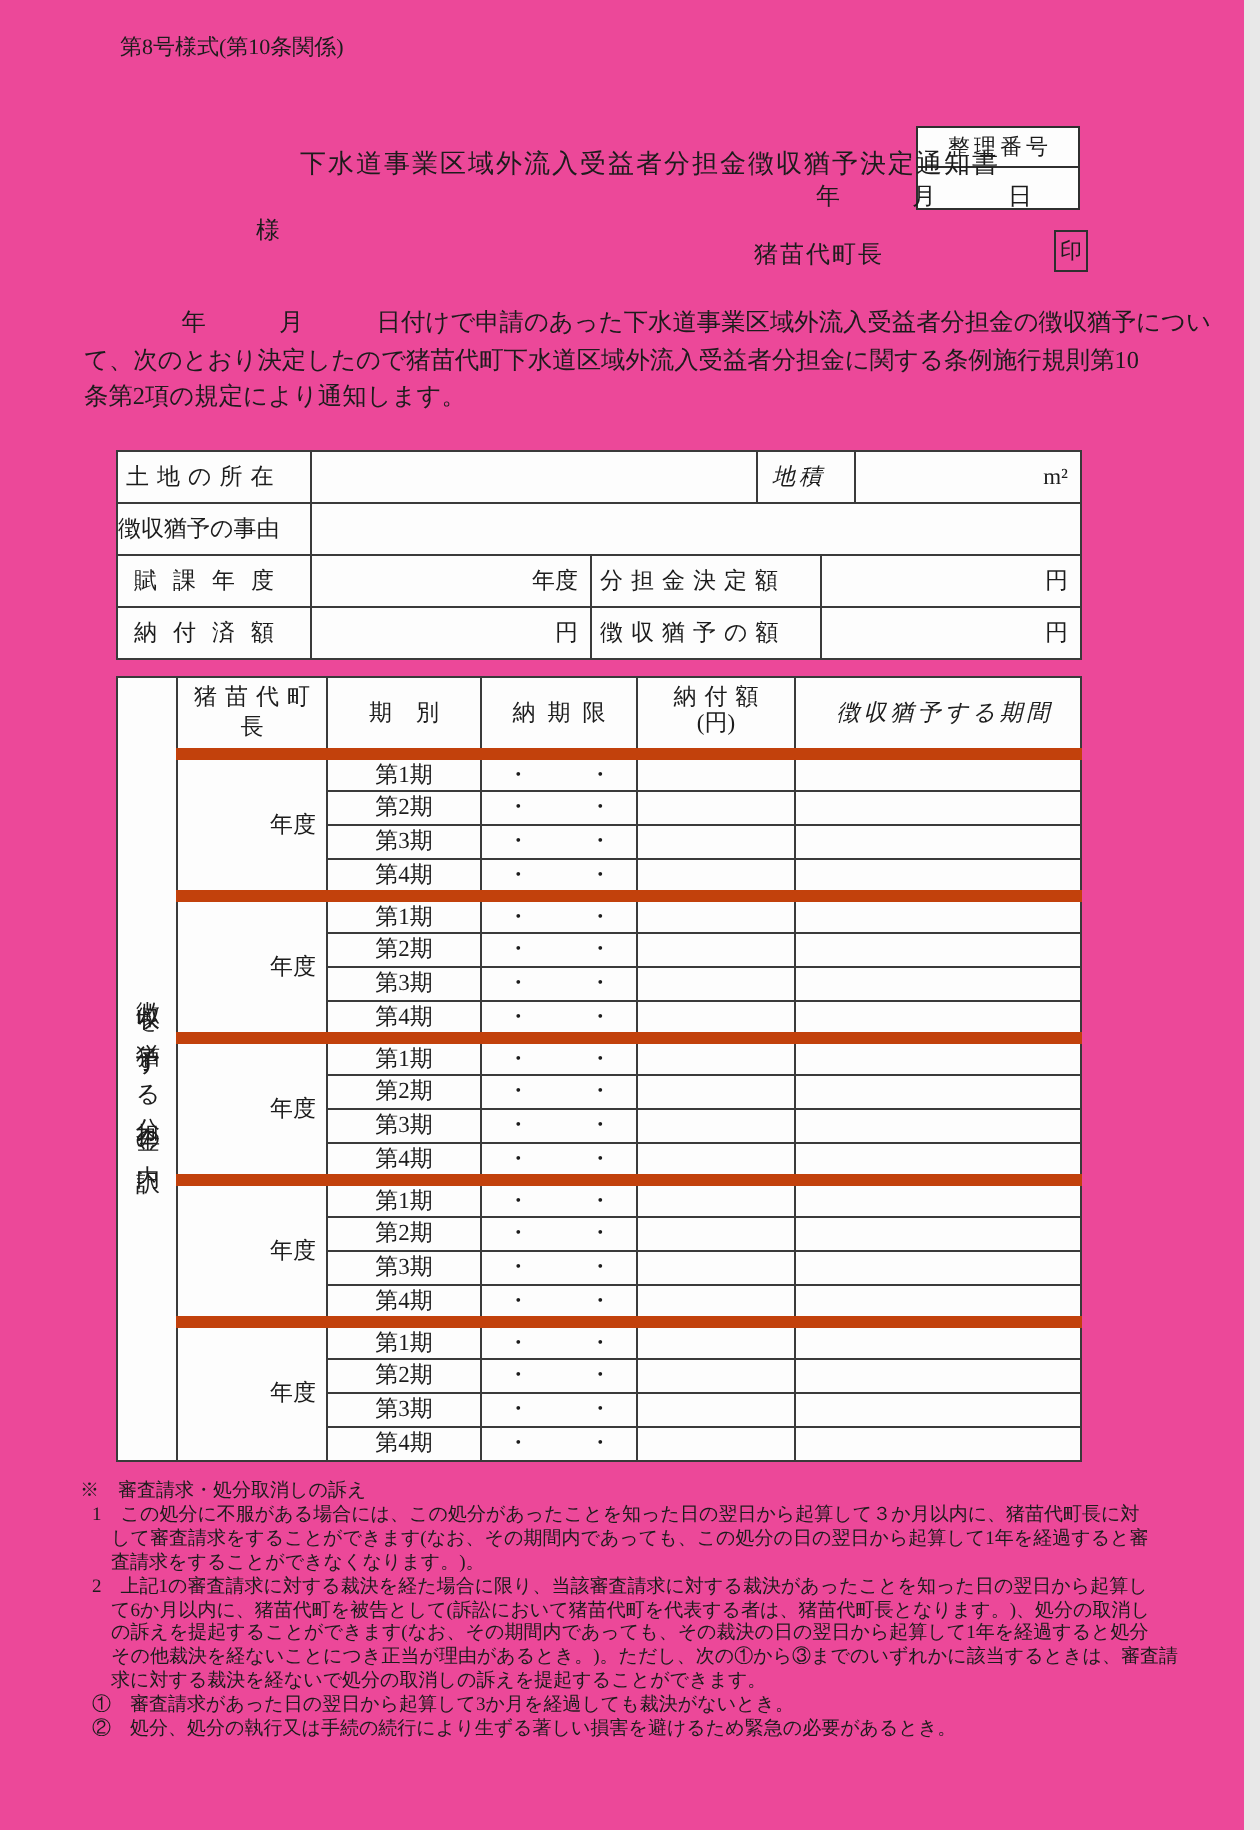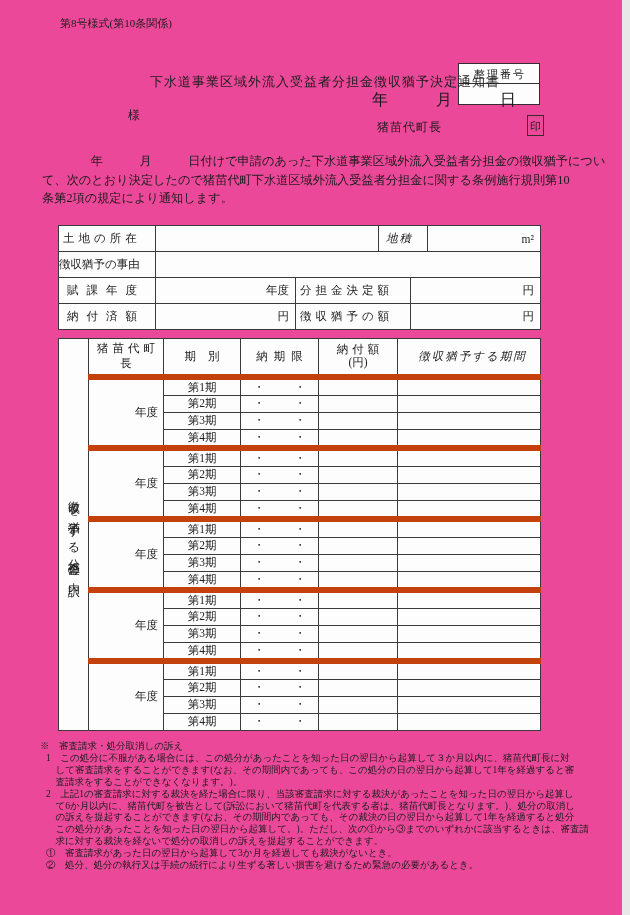--- a/index.html
+++ b/index.html
@@ -17,21 +17,21 @@
   .pre { white-space:pre; }
 
   .form-number { left:60px; top:16px; font-size:11px; }
   .refbox { left:458px; top:38px; width:82px; border:1px solid #2f2f2f; background:#fdfdfd;margin-top:25px; }
   .refbox .r1 { height:20px; line-height:20px; border-bottom:1px solid #2f2f2f;
                 text-align:center; font-size:11px; letter-spacing:2px; padding-left:2px; }
   .refbox .r2 { height:20px; }
 
   .doc-title { left:40px; top:73px; width:570px; text-align:center;
                font-size:13px; letter-spacing:1px; }
-  .date-line { top:90px; right:106px; font-size:16px;font-family:Liberation Serif, serif; }
+  .date-line { top:90px; right:106px; font-size:12px;font-family:Liberation Serif, serif; }
   .addressee { left:128px; top:107px; font-size:12px; }
   .sender { left:377px; top:119px; font-size:12px; letter-spacing:1px; }
   .seal { left:527px; top:115px; width:17px; height:21px; border:1px solid #2f2f2f;
           font-size:11px; line-height:20px; text-align:center; }
 
   .body-par { left:42px; top:152px; width:566px; font-size:12.2px; line-height:18.5px; }
 
   table { border-collapse:collapse; table-layout:fixed; background:#fdfdfd; }
   td { border:1px solid #3a3a3a; font-size:11.5px; vertical-align:middle;
        overflow:hidden; }
@@ -281,19 +281,19 @@
   </table>
 
   <div class="abs footnotes">
     <div class="fn-head">※　審査請求・処分取消しの訴え</div>
   <div class="fn-line">1　この処分に不服がある場合には、この処分があったことを知った日の翌日から起算して３か月以内に、猪苗代町長に対</div>
       <div class="fn-line">　して審査請求をすることができます(なお、その期間内であっても、この処分の日の翌日から起算して1年を経過すると審</div>
       <div class="fn-line">　査請求をすることができなくなります。)。</div>
       <div class="fn-line">2　上記1の審査請求に対する裁決を経た場合に限り、当該審査請求に対する裁決があったことを知った日の翌日から起算し</div>
       <div class="fn-line">　て6か月以内に、猪苗代町を被告として(訴訟において猪苗代町を代表する者は、猪苗代町長となります。)、処分の取消し</div>
       <div class="fn-line">　の訴えを提起することができます(なお、その期間内であっても、その裁決の日の翌日から起算して1年を経過すると処分</div>
-      <div class="fn-line">　この処分があったことを知った日の翌日から起算して。)。ただし、次の①から③までのいずれかに該当するときは、審査請</div>
+      <div class="fn-line">　その他裁決を経ないことにつき正当が理由があるとき。)。ただし、次の①から③までのいずれかに該当するときは、審査請</div>
       <div class="fn-line">　求に対する裁決を経ないで処分の取消しの訴えを提起することができます。</div>
       <div class="fn-line">①　審査請求があった日の翌日から起算して3か月を経過しても裁決がないとき。</div>
       <div class="fn-line">②　処分、処分の執行又は手続の続行により生ずる著しい損害を避けるため緊急の必要があるとき。</div>
     </div>
 
 </div>
 
 </body></html>

